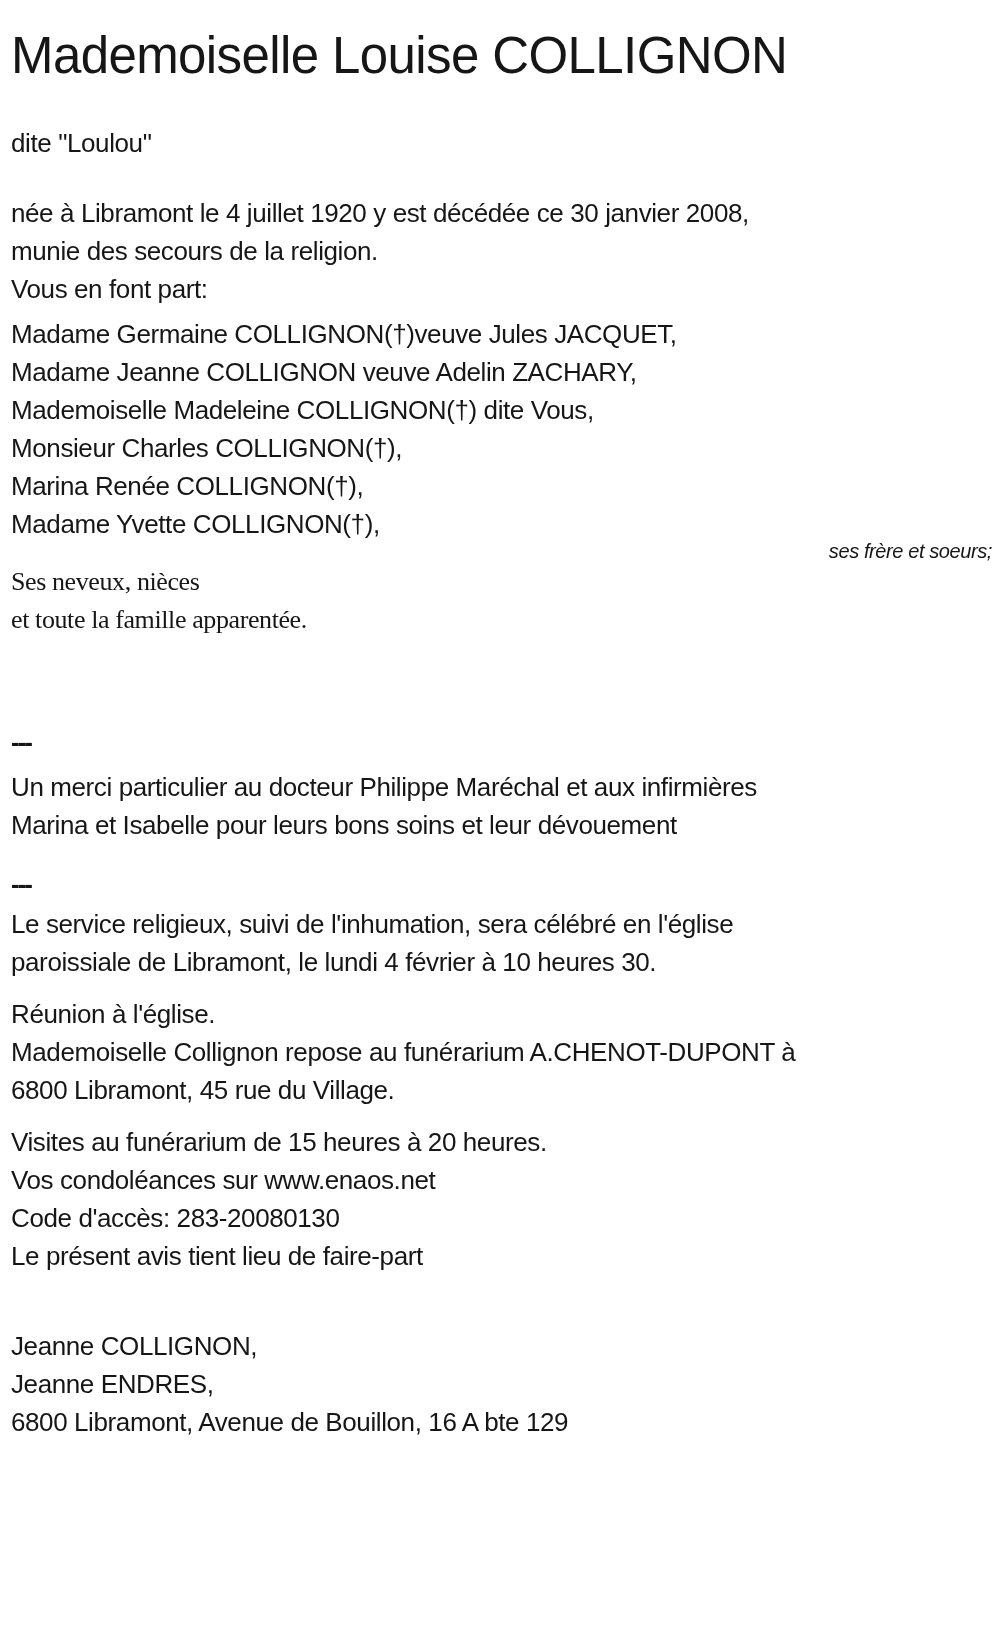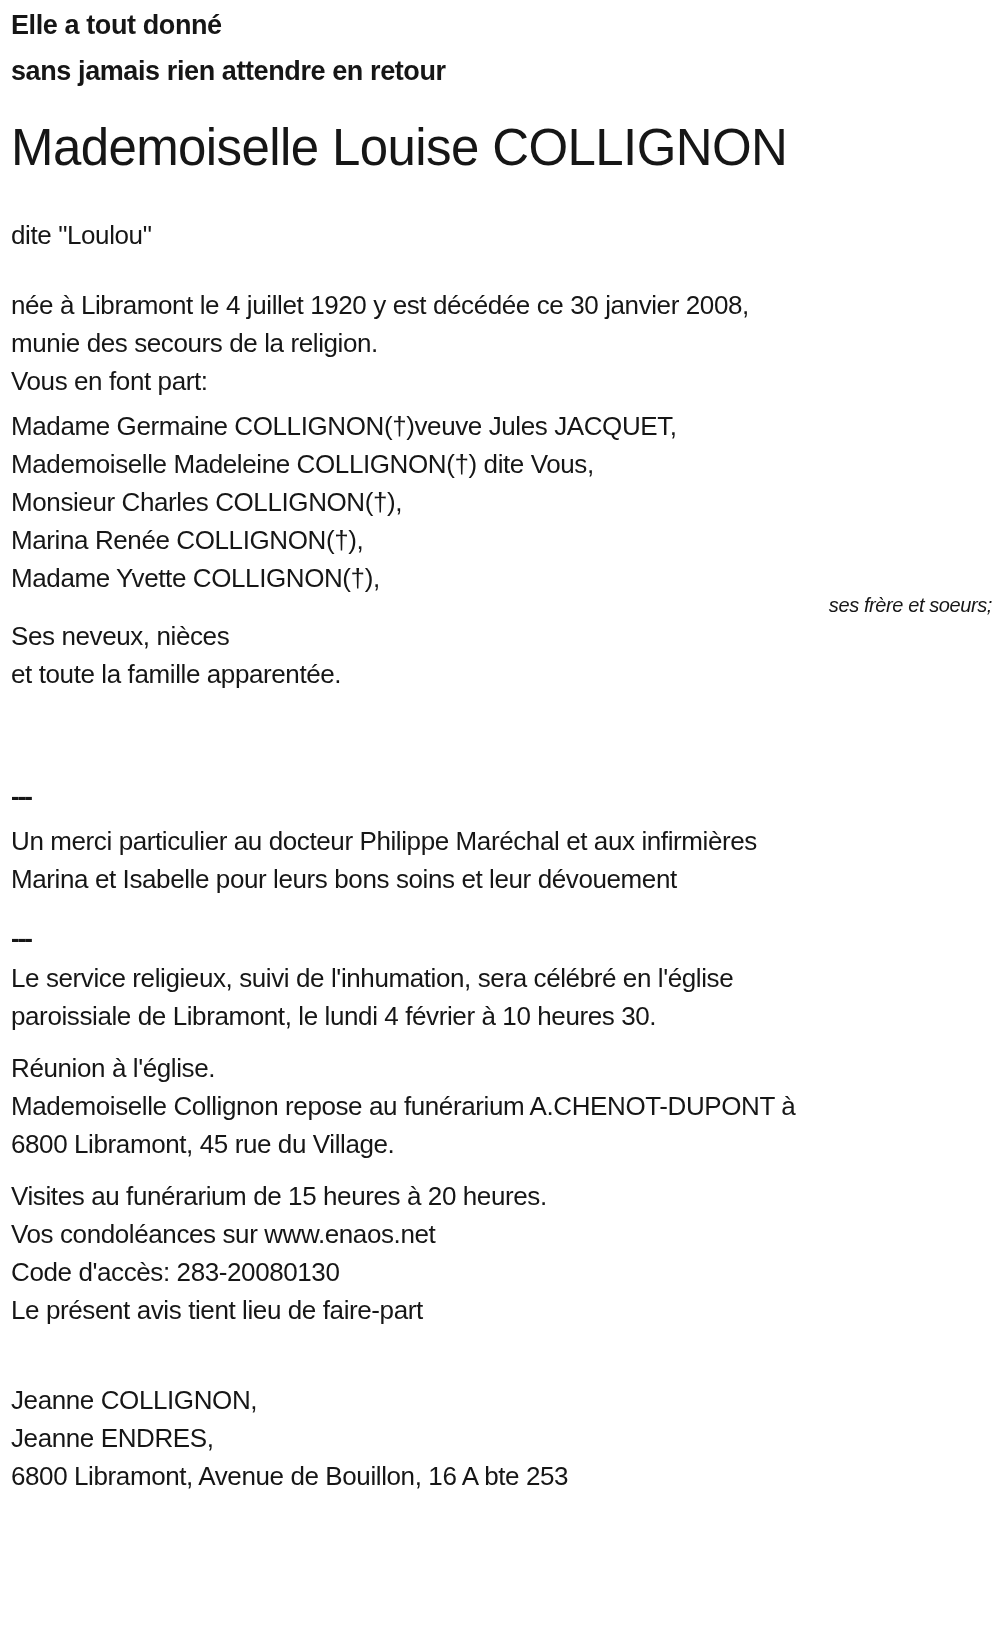--- a/index.html
+++ b/index.html
@@ -57,50 +57,47 @@
     font-weight: bold;
     white-space: nowrap;
   }
   
   .mt30  { margin-top: 30px; }
   .mt44  { margin-top: 44px; }
   .mt32  { margin-top: 32px; }
   .mt12  { }
   .mt7   { margin-top: 7px; }
   .mtn8  { margin-top: -8px; }
-  .mtn5  { margin-top: -5px; }
+  .mtn5  { margin-top: -5px; font-family: Liberation Serif, serif; }
   .mt84  { margin-top: 84px; }
   .mt21  { margin-top: 21px; }
   .mt2   { margin-top: 2px; }
   .mt14  { margin-top: 14px; }
   .mt52  { margin-top: 52px; }
 </style>
 </head>
 <body>
 
 <div class="page">
 
-  <div>
-    <div class="epigraph-line">Elle a tout donné</div>
-    <div class="epigraph-line">sans jamais rien attendre en retour</div>
-  </div>
 
   <div class="title-line mt30">Mademoiselle Louise COLLIGNON</div>
 
   <div class="body-line mt44">dite "Loulou"</div>
 
   <div class="mt32">
     <div class="body-line">née à Libramont le 4 juillet 1920 y est décédée ce 30 janvier 2008,</div>
     <div class="body-line">munie des secours de la religion.</div>
   </div>
 
   <div class="body-line mt12">Vous en font part:</div>
 
   <div class="mt7">
     <div class="body-line">Madame Germaine COLLIGNON(†)veuve Jules JACQUET,</div>
+    <div class="body-line">Madame Jeanne COLLIGNON veuve Adelin ZACHARY,</div>
     <div class="body-line">Mademoiselle Madeleine COLLIGNON(†) dite Vous,</div>
     <div class="body-line">Monsieur Charles COLLIGNON(†),</div>
     <div class="body-line">Marina Renée COLLIGNON(†),</div>
     <div class="body-line">Madame Yvette COLLIGNON(†),</div>
   </div>
 
   <div class="note-right mtn8">ses frère et soeurs;</div>
 
   <div class="mtn5">
     <div class="body-line">Ses neveux, nièces</div>
@@ -132,16 +129,16 @@
 
   <div class="body-line mt12">Vos condoléances sur www.enaos.net</div>
 
   <div class="body-line mt12">Code d'accès: 283-20080130</div>
 
   <div class="body-line mt12">Le présent avis tient lieu de faire-part</div>
 
   <div class="mt52">
     <div class="body-line">Jeanne COLLIGNON,</div>
     <div class="body-line">Jeanne ENDRES,</div>
-    <div class="body-line">6800 Libramont, Avenue de Bouillon, 16 A bte 253</div>
+    <div class="body-line">6800 Libramont, Avenue de Bouillon, 16 A bte 129</div>
   </div>
 
 </div>
 
 </body></html>

